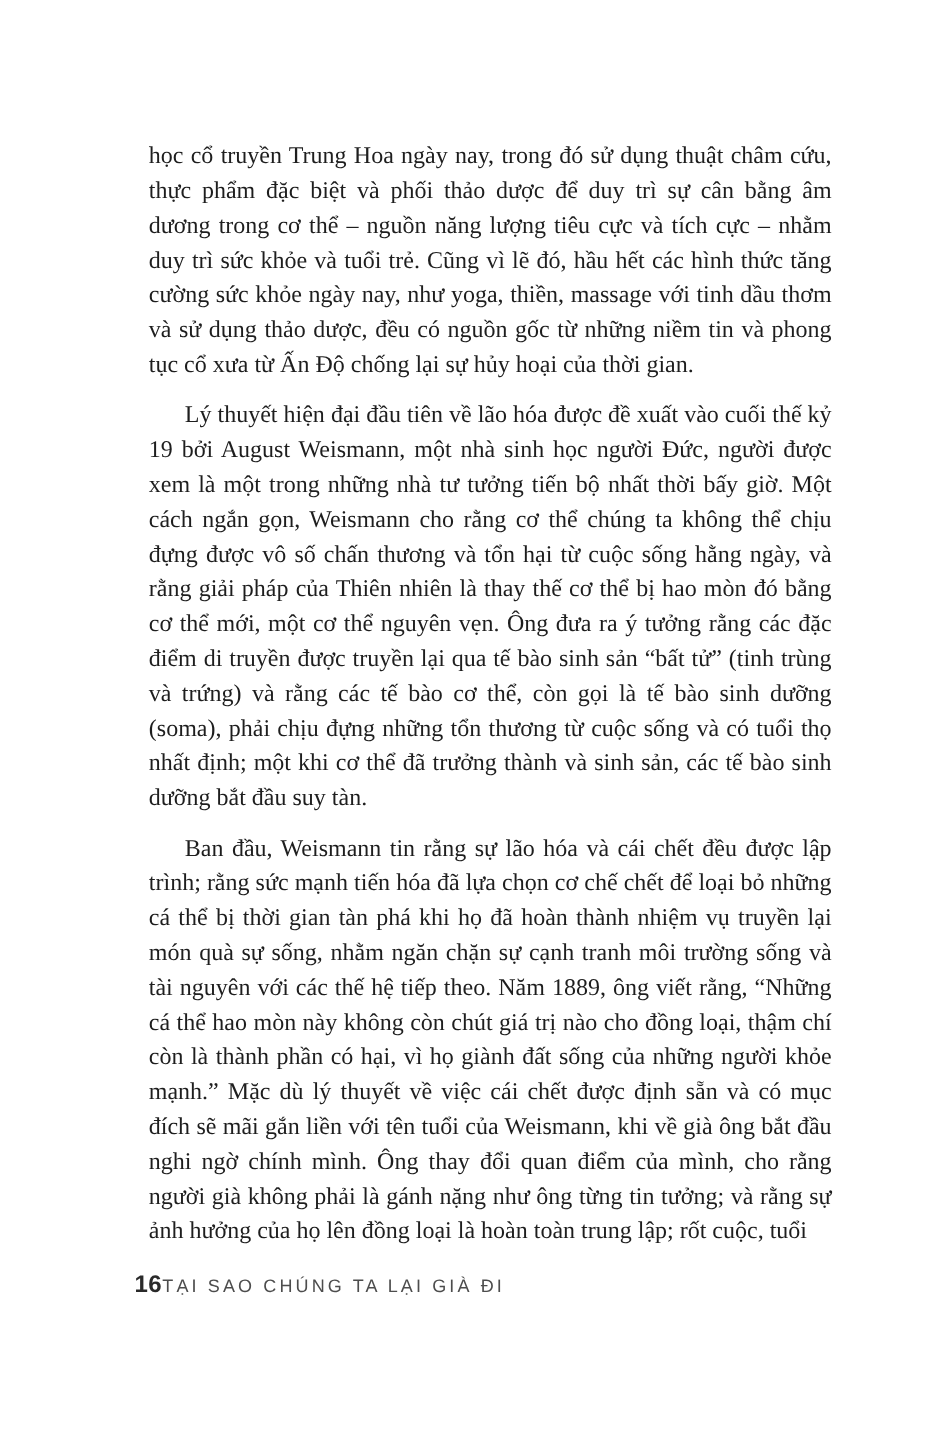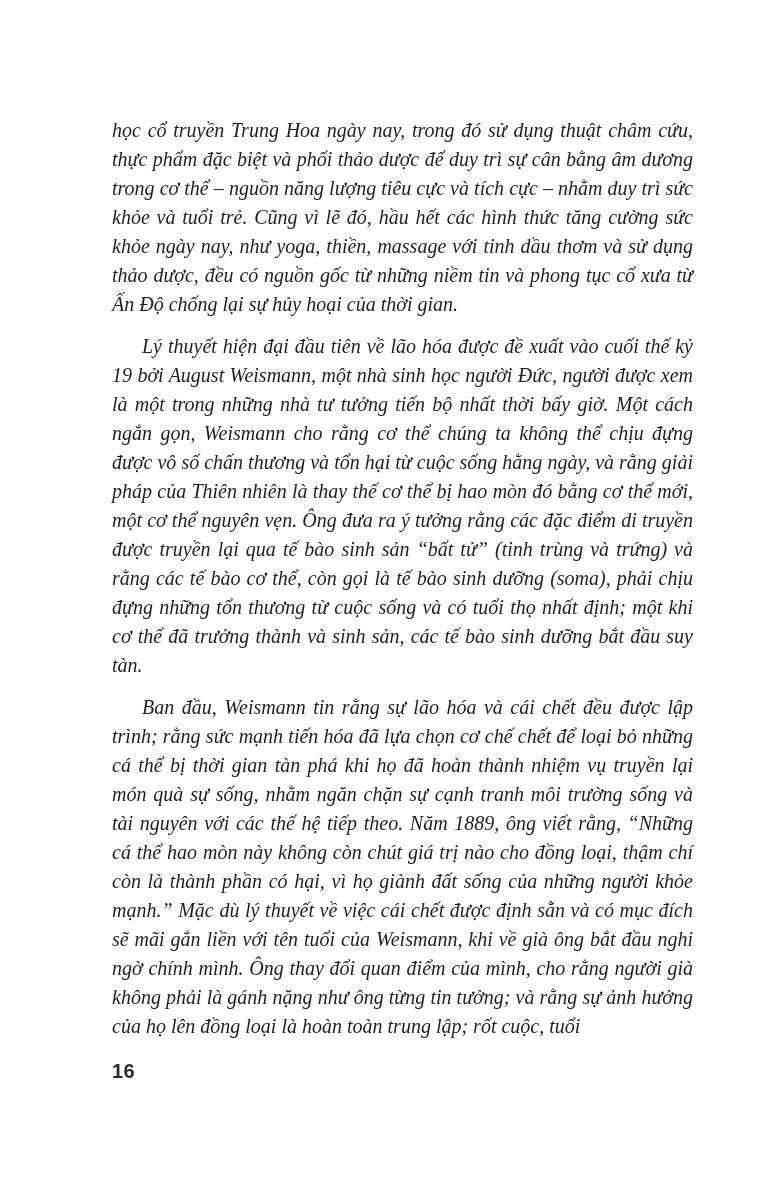--- a/index.html
+++ b/index.html
@@ -20,23 +20,22 @@
     left: 112px;
     top: 116px;
     width: 581px;
     color: #1e1e1e;
     font-size: 20px;
     line-height: 29px;
     text-align: justify;
     text-justify: inter-word;
   }
   .para {
-    margin: 0 0 13px 0;
+    margin: 0 0 13px 12px;
     padding: 0;
-    font-style: italic;
   }
   .para.indent {
     text-indent: 30px;
   }
   .footer {
     position: absolute;
     left: 112px;
     top: 1060px;
     display: flex;
     align-items: baseline;
@@ -62,14 +61,15 @@
 
 <div class="page">
   <div class="content">
     <p class="para">học cổ truyền Trung Hoa ngày nay, trong đó sử dụng thuật châm cứu, thực phẩm đặc biệt và phối thảo dược để duy trì sự cân bằng âm dương trong cơ thể – nguồn năng lượng tiêu cực và tích cực – nhằm duy trì sức khỏe và tuổi trẻ. Cũng vì lẽ đó, hầu hết các hình thức tăng cường sức khỏe ngày nay, như yoga, thiền, massage với tinh dầu thơm và sử dụng thảo dược, đều có nguồn gốc từ những niềm tin và phong tục cổ xưa từ Ấn Độ chống lại sự hủy hoại của thời gian.</p>
     <p class="para indent">Lý thuyết hiện đại đầu tiên về lão hóa được đề xuất vào cuối thế kỷ 19 bởi August Weismann, một nhà sinh học người Đức, người được xem là một trong những nhà tư tưởng tiến bộ nhất thời bấy giờ. Một cách ngắn gọn, Weismann cho rằng cơ thể chúng ta không thể chịu đựng được vô số chấn thương và tổn hại từ cuộc sống hằng ngày, và rằng giải pháp của Thiên nhiên là thay thế cơ thể bị hao mòn đó bằng cơ thể mới, một cơ thể nguyên vẹn. Ông đưa ra ý tưởng rằng các đặc điểm di truyền được truyền lại qua tế bào sinh sản “bất tử” (tinh trùng và trứng) và rằng các tế bào cơ thể, còn gọi là tế bào sinh dưỡng (soma), phải chịu đựng những tổn thương từ cuộc sống và có tuổi thọ nhất định; một khi cơ thể đã trưởng thành và sinh sản, các tế bào sinh dưỡng bắt đầu suy tàn.</p>
     <p class="para indent">Ban đầu, Weismann tin rằng sự lão hóa và cái chết đều được lập trình; rằng sức mạnh tiến hóa đã lựa chọn cơ chế chết để loại bỏ những cá thể bị thời gian tàn phá khi họ đã hoàn thành nhiệm vụ truyền lại món quà sự sống, nhằm ngăn chặn sự cạnh tranh môi trường sống và tài nguyên với các thế hệ tiếp theo. Năm 1889, ông viết rằng, “Những cá thể hao mòn này không còn chút giá trị nào cho đồng loại, thậm chí còn là thành phần có hại, vì họ giành đất sống của những người khỏe mạnh.” Mặc dù lý thuyết về việc cái chết được định sẵn và có mục đích sẽ mãi gắn liền với tên tuổi của Weismann, khi về già ông bắt đầu nghi ngờ chính mình. Ông thay đổi quan điểm của mình, cho rằng người già không phải là gánh nặng như ông từng tin tưởng; và rằng sự ảnh hưởng của họ lên đồng loại là hoàn toàn trung lập; rốt cuộc, tuổi</p>
   </div>
 
   <div class="footer">
     <span class="pagenum">16</span>
+    <span class="running">TẠI SAO CHÚNG TA LẠI GIÀ ĐI</span>
   </div>
 </div>
 
 </body></html>

